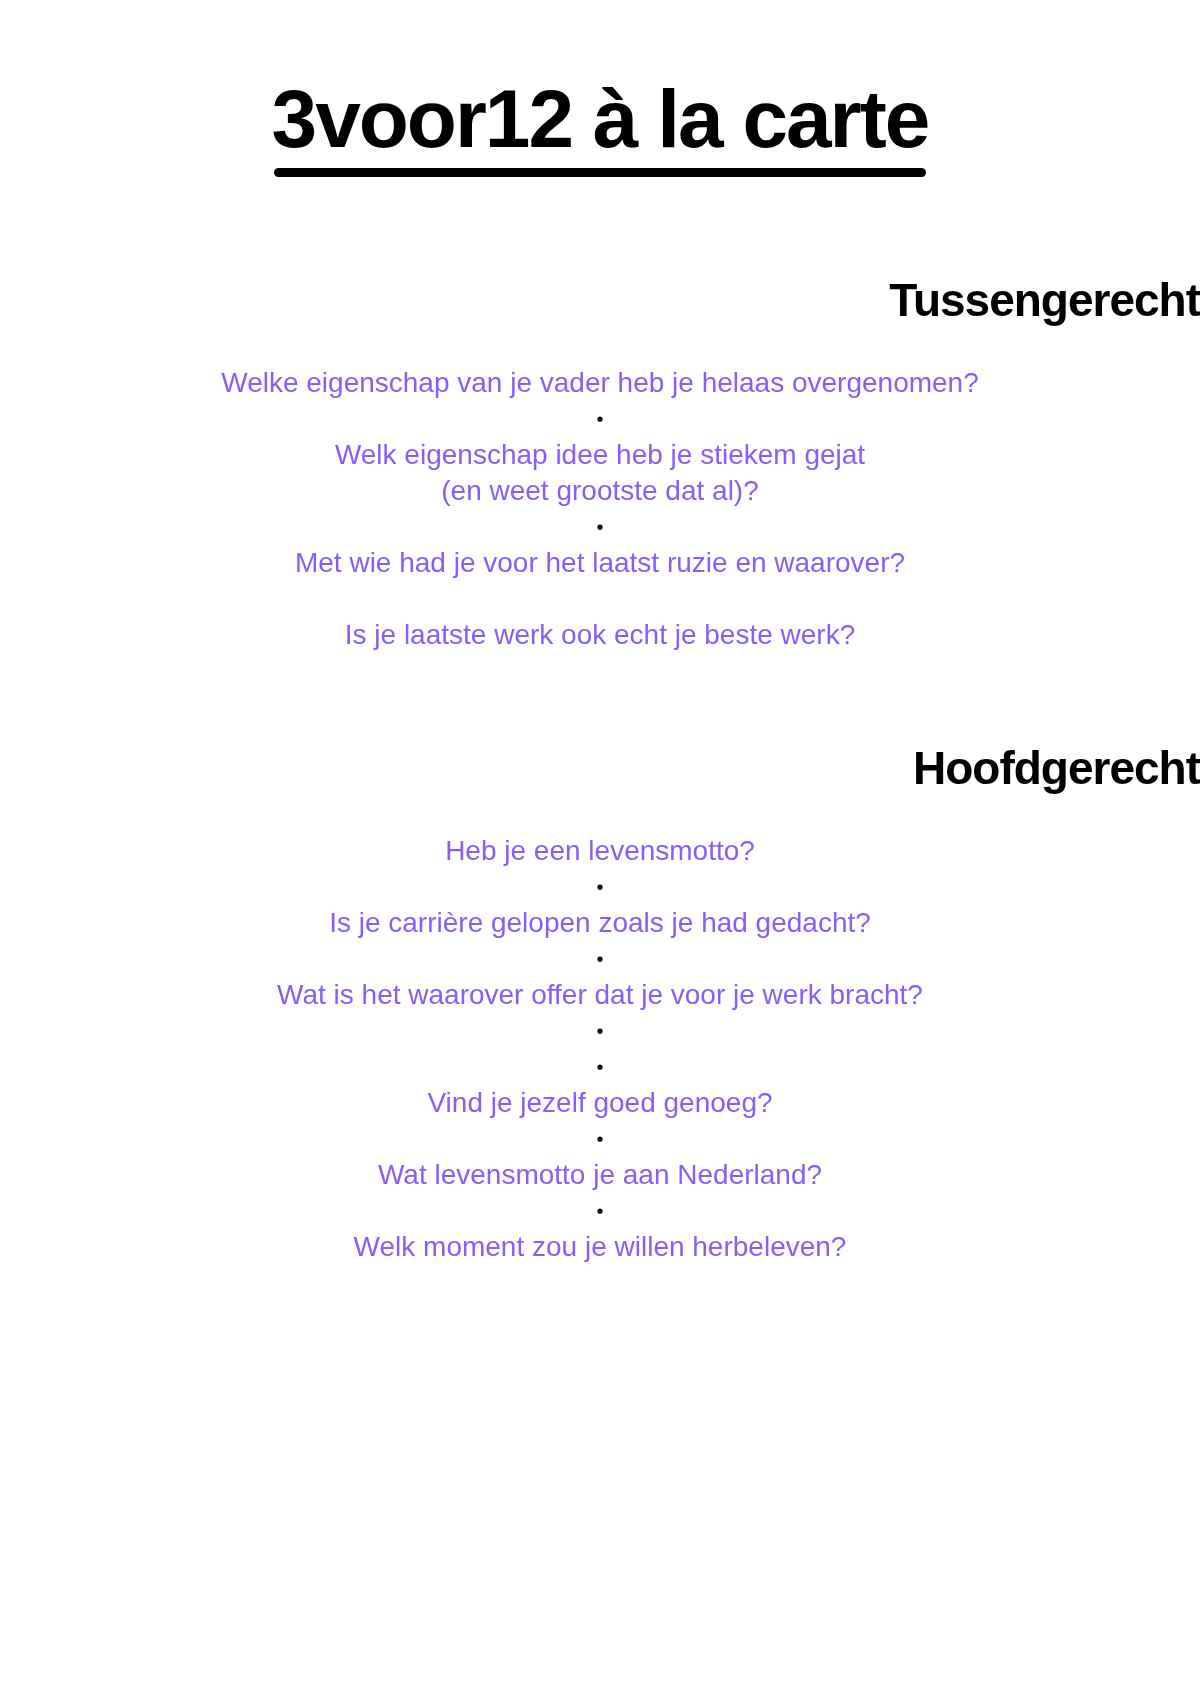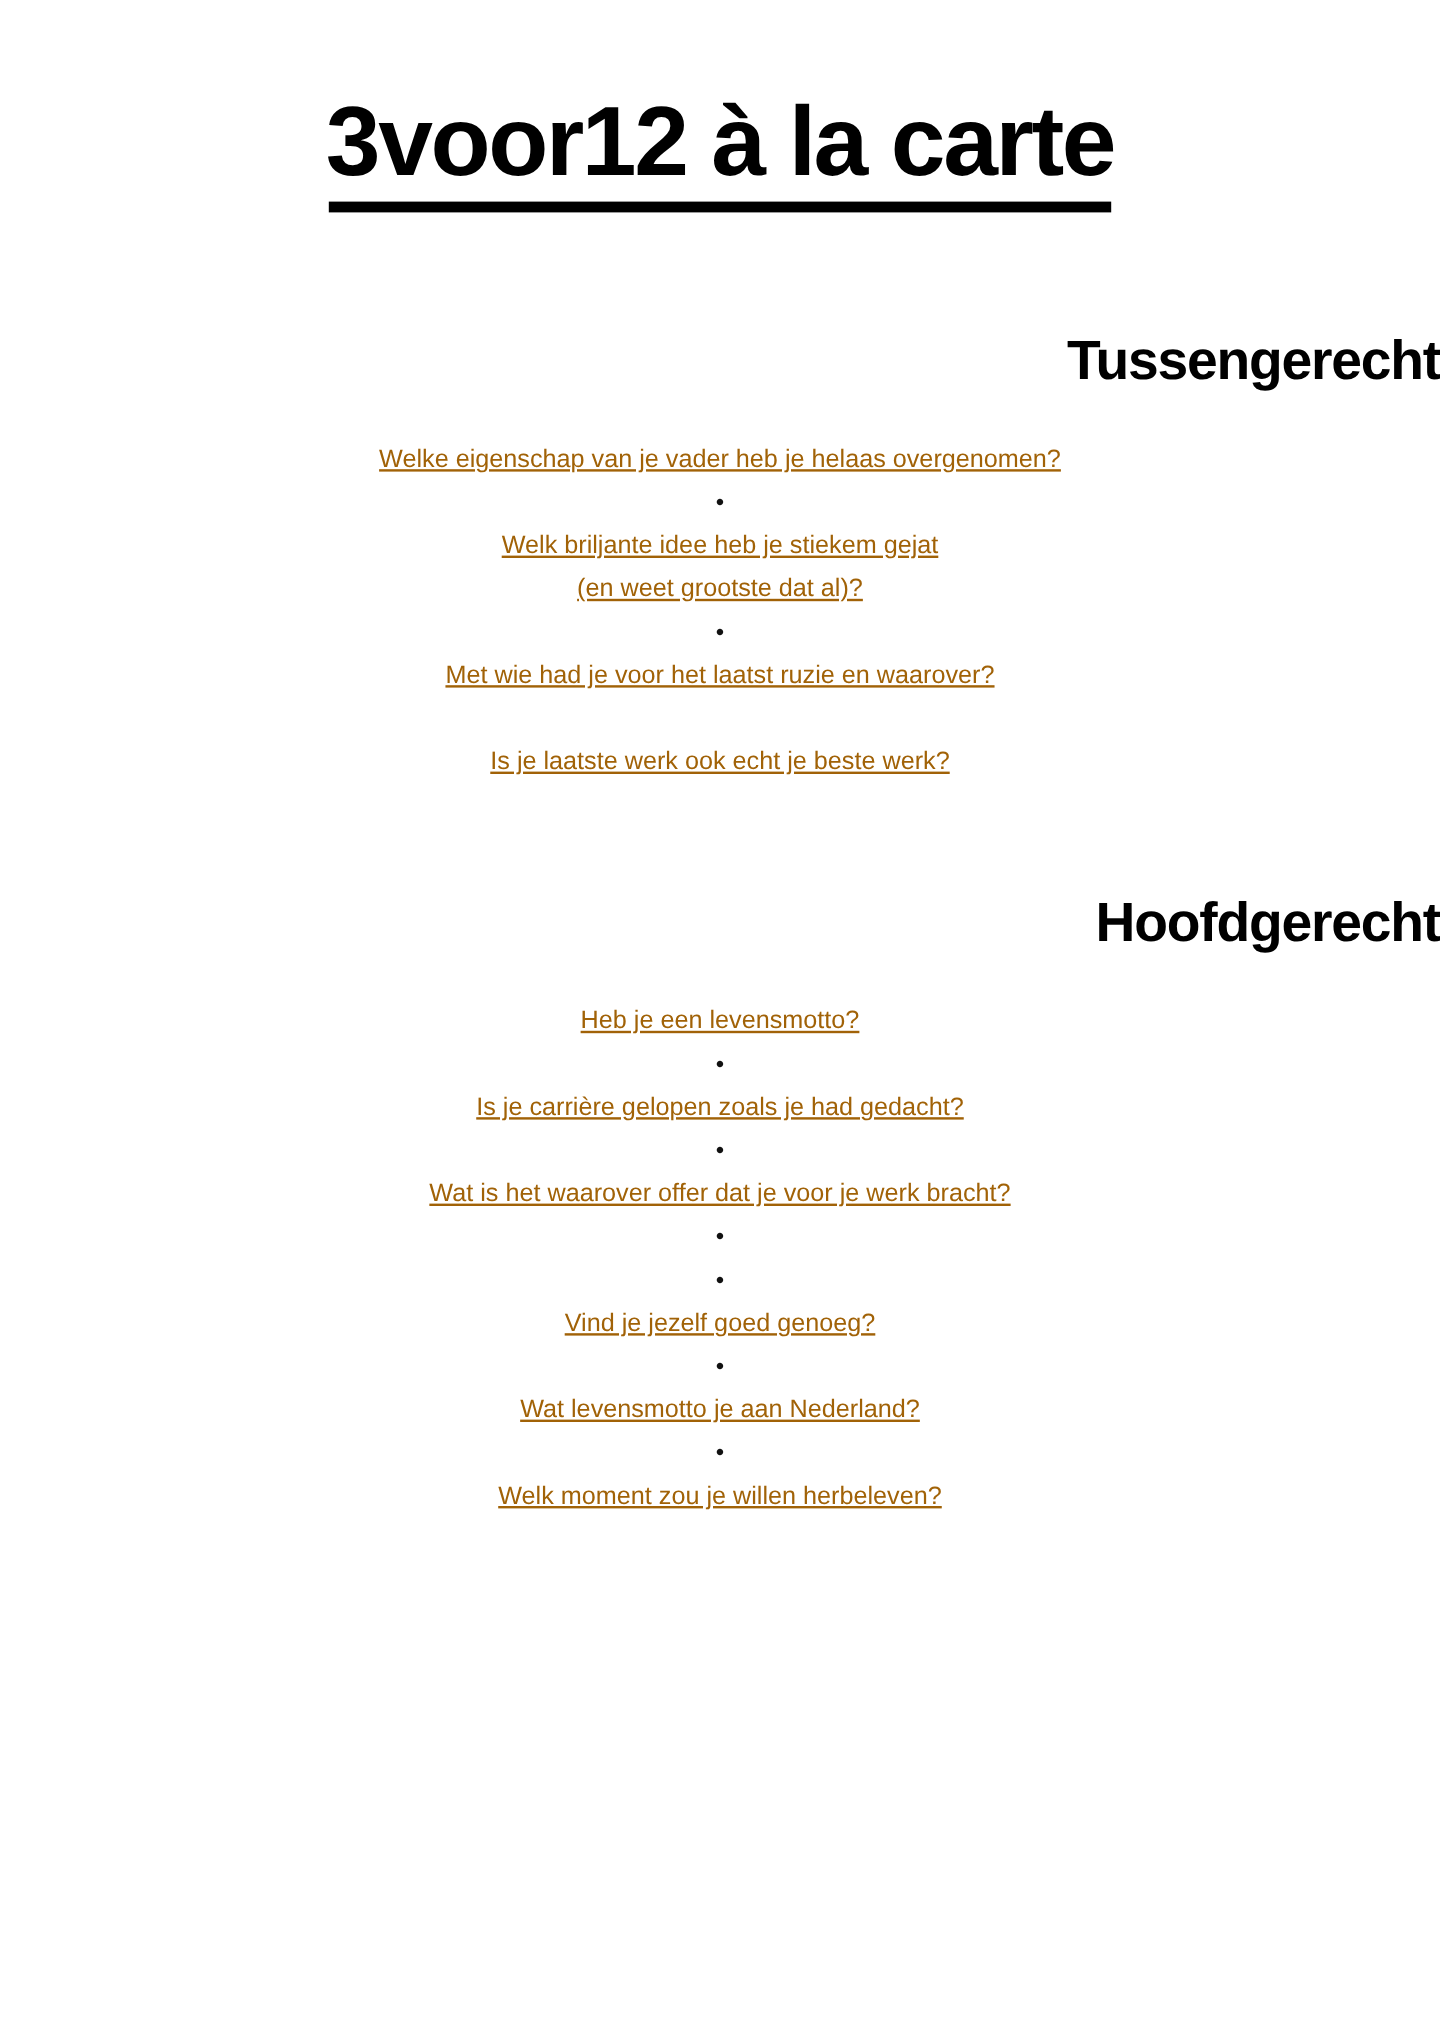--- a/index.html
+++ b/index.html
@@ -1,15 +1,15 @@
 <!DOCTYPE html>
 <html><head>
 <meta charset="utf-8">
 <style>
-  * { margin: 0; padding: 0; box-sizing: border-box; }
+  * { margin: 0; padding: 0; box-sizing: border-box; border-radius: 31px; }
 
   html, body {
     background: #ffffff;
   }
 
   body {
     width: 1200px;
     height: 1697px;
     margin: 0 auto;
     font-family: "Liberation Sans", "DejaVu Sans", sans-serif;
@@ -45,25 +45,24 @@
   .section-heading {
     font-size: 46px;
     font-weight: 800;
     letter-spacing: -1px;
     color: #000000;
     margin-bottom: 38px;
     text-align: right;
   }
 
   .question {
-    font-size: 21px;
+    font-size: 28px;
     font-weight: 400;
     line-height: 36px;
-    color: #a16207;
-    text-decoration: underline;
+    color: #8b5cf6;
   }
 
   .separator {
     font-size: 20px;
     line-height: 36px;
     height: 36px;
     color: #111111;
   }
 
   .spacer {
@@ -80,21 +79,21 @@
 
   <div class="section">
     <h2 class="section-heading">Tussengerecht</h2>
 
     <div class="question">
       <div>Welke eigenschap van je vader heb je helaas overgenomen?</div>
     </div>
     <div class="separator">•</div>
 
     <div class="question">
-      <div>Welk briljante idee heb je stiekem gejat</div>
+      <div>Welk eigenschap idee heb je stiekem gejat</div>
       <div>(en weet grootste dat al)?</div>
     </div>
     <div class="separator">•</div>
 
     <div class="question">
       <div>Met wie had je voor het laatst ruzie en waarover?</div>
     </div>
     <div class="spacer"></div>
 
     <div class="question">

